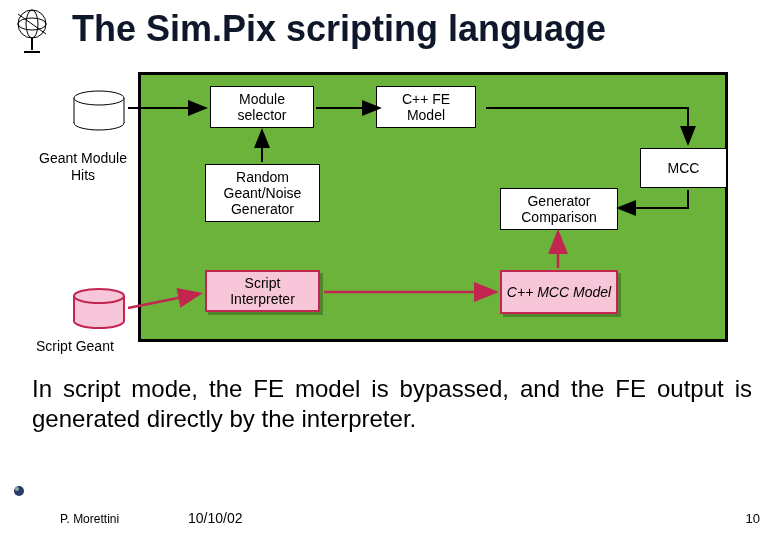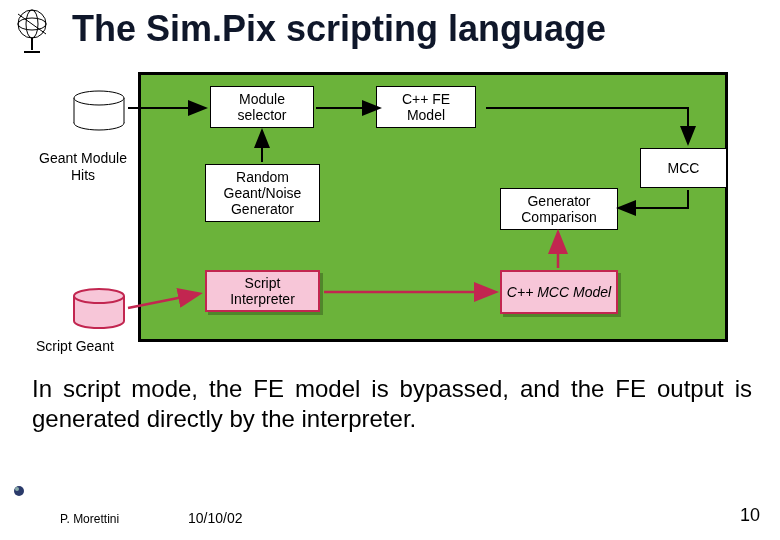--- a/index.html
+++ b/index.html
@@ -91,21 +91,21 @@
   .footer-date {
     position: absolute;
     bottom: 14px;
     left: 188px;
     font-size: 14px;
   }
   .footer-page {
     position: absolute;
     bottom: 14px;
     right: 20px;
-    font-size: 18px;
+    font-size: 13px;
   }
   .bullet {
     position: absolute;
     bottom: 42px;
     left: 12px;
     width: 14px;
     height: 14px;
   }
   .arrows {
     position: absolute;

